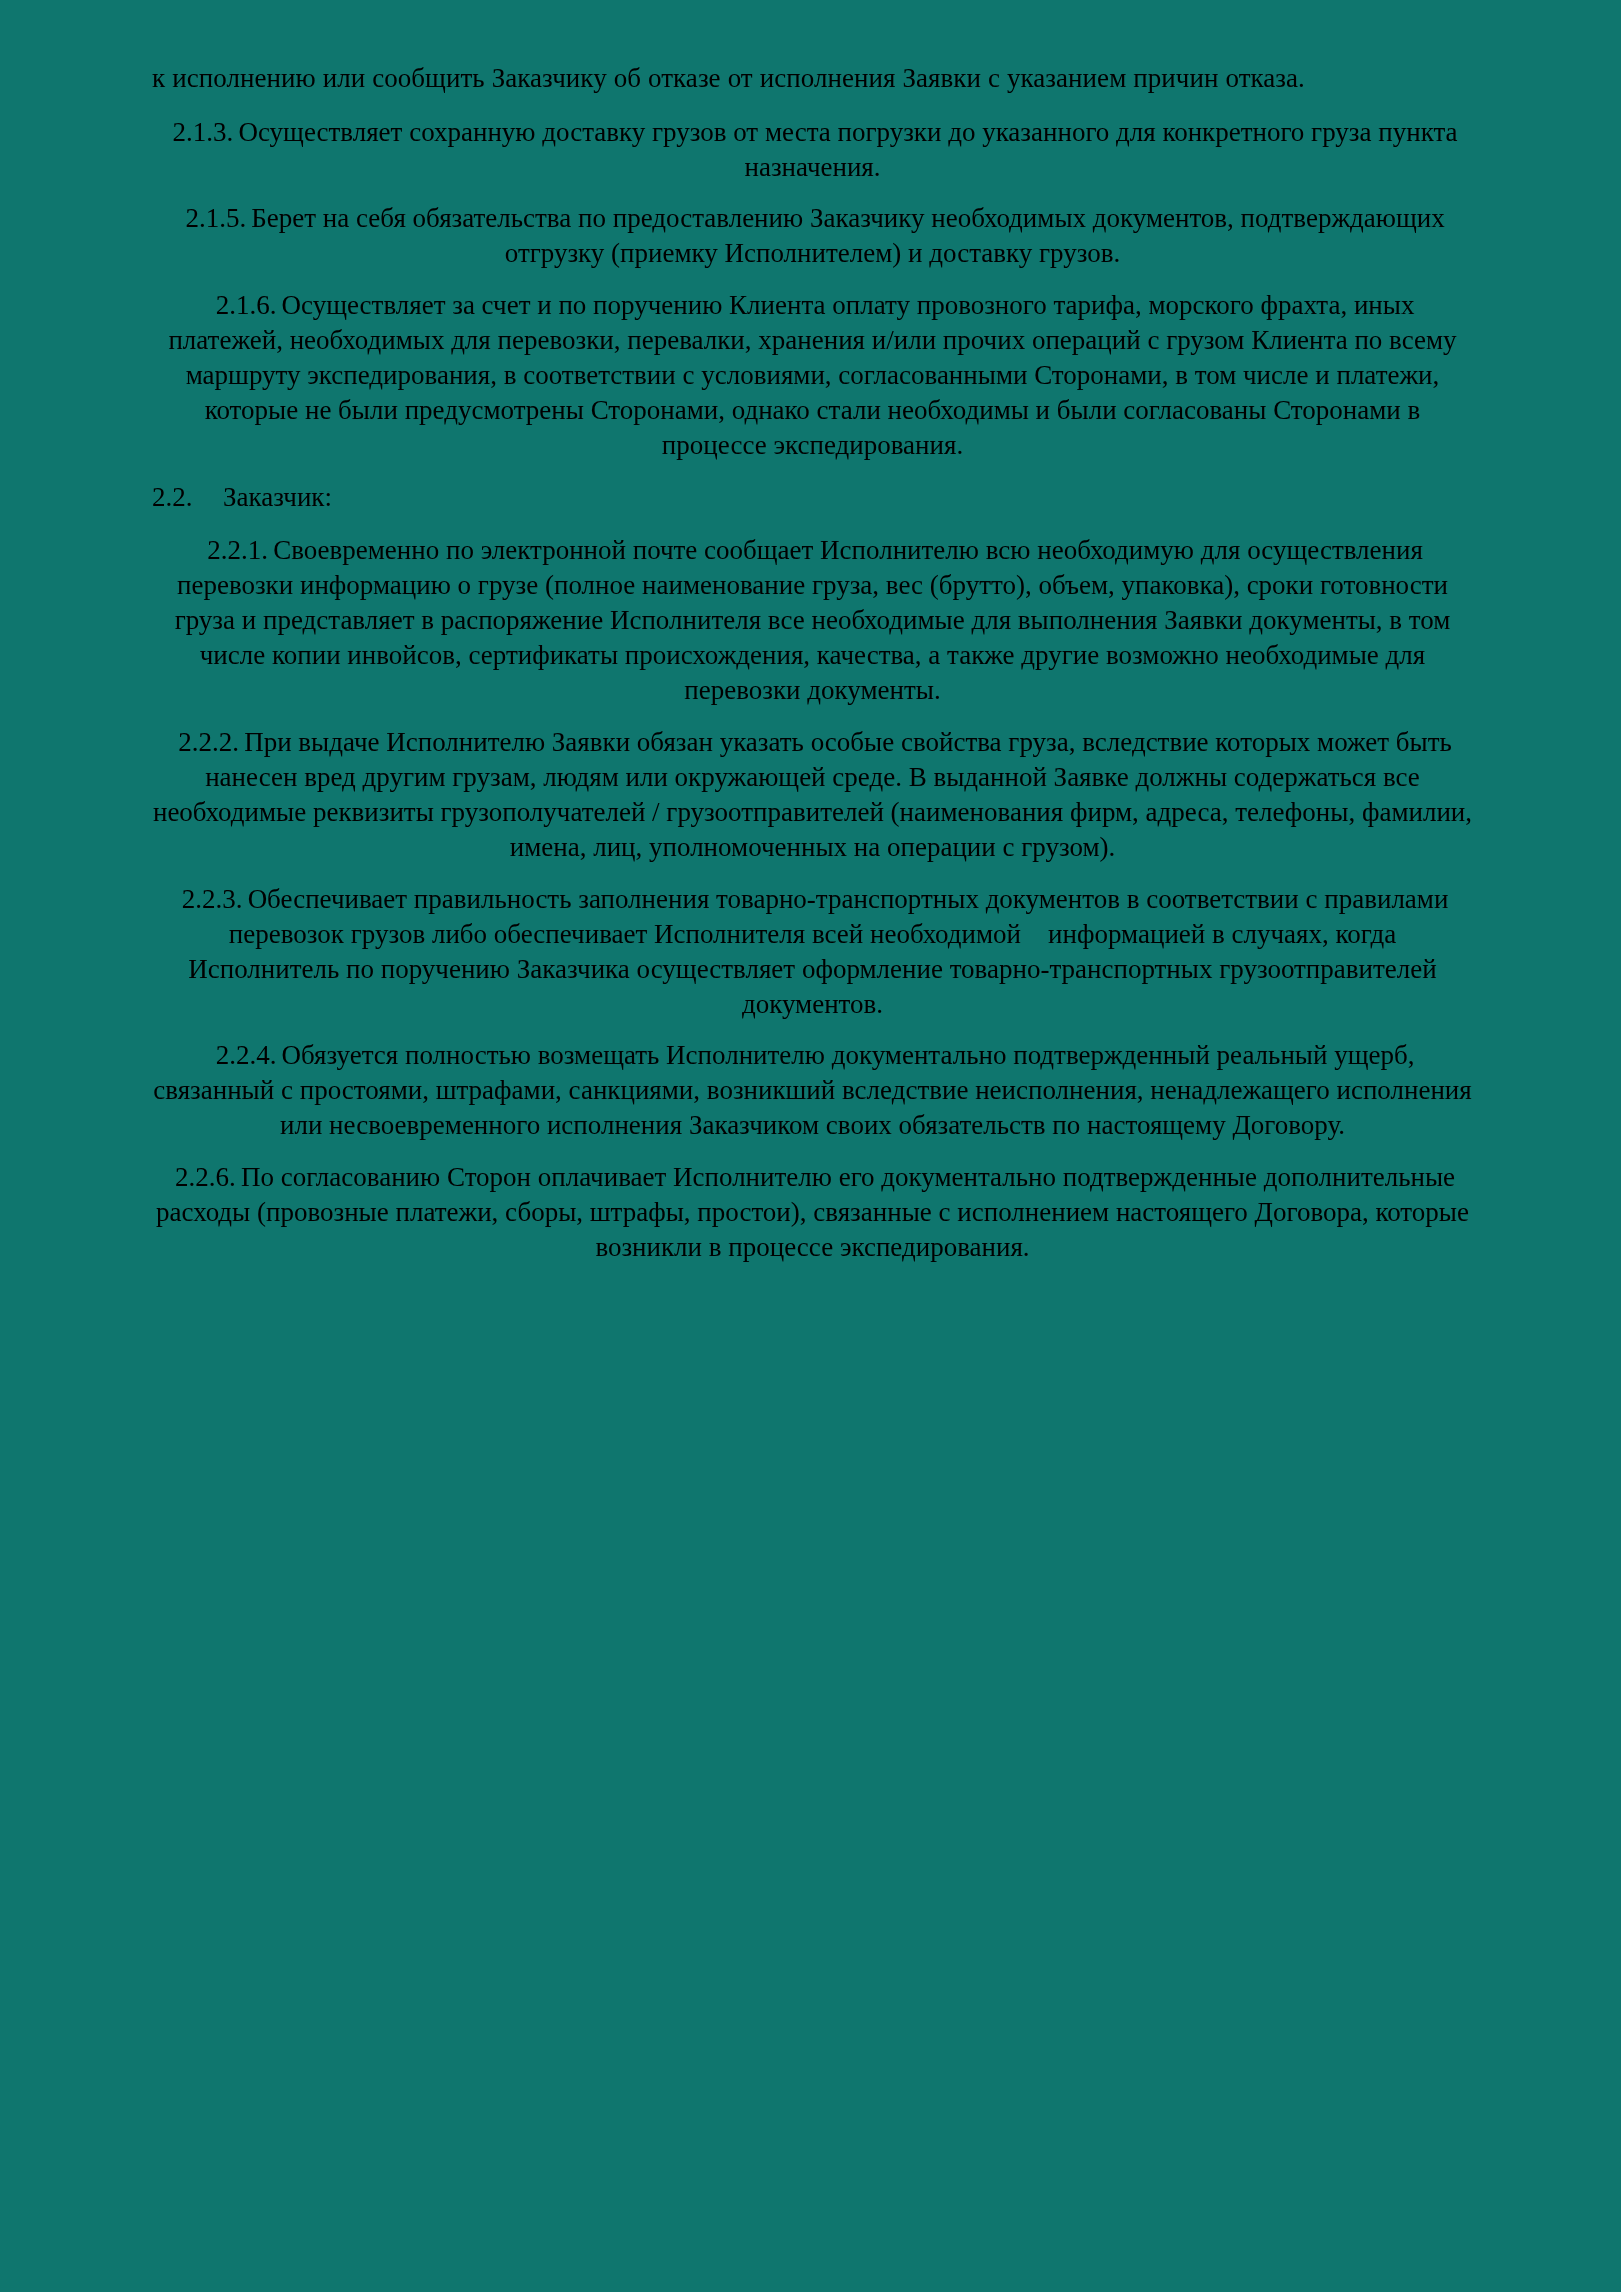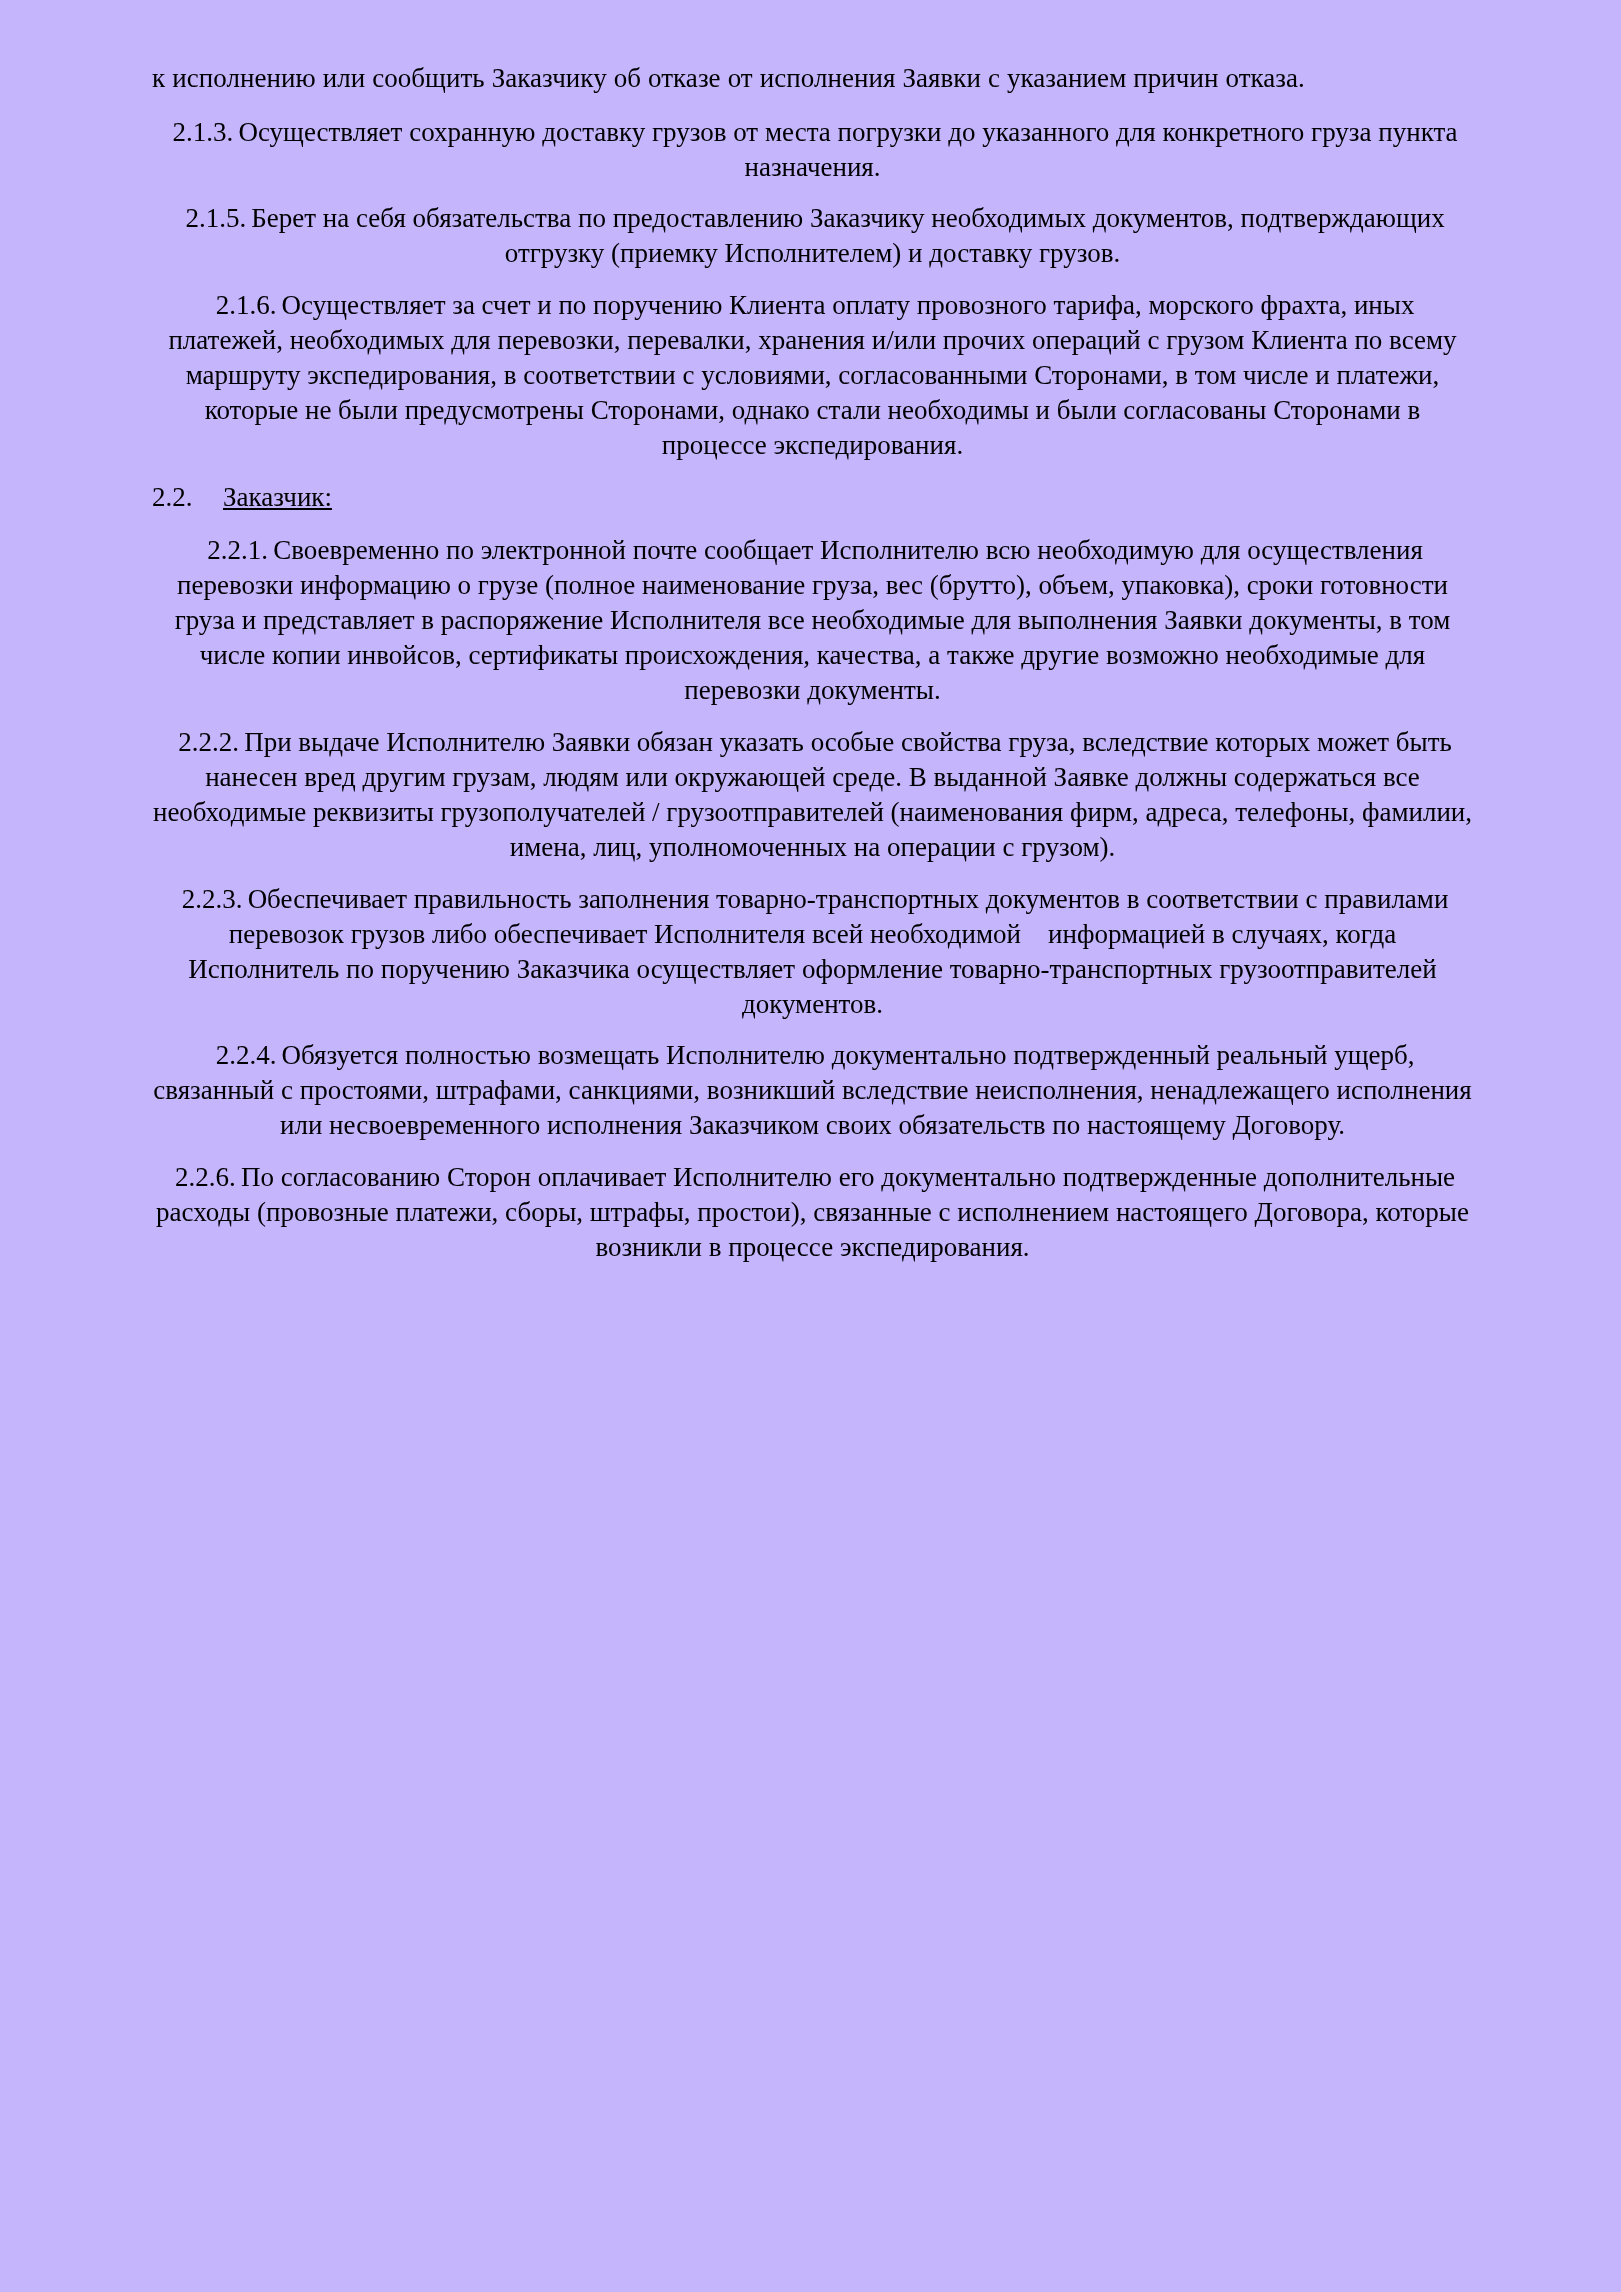--- a/index.html
+++ b/index.html
@@ -10,21 +10,21 @@
   }
   body {
     font-family: "Liberation Serif", "DejaVu Serif", serif;
     color: #000000;
     -webkit-font-smoothing: antialiased;
   }
   .page {
     position: relative;
     width: 1621px;
     height: 2293px;
-    background: #c4b5fd;
+    background: #0f766e;
     overflow: hidden;
     box-sizing: border-box;
   }
   .page-body {
     position: absolute;
     left: 152px;
     top: 61px;
     width: 1321px;
   }
   .para {
@@ -51,21 +51,20 @@
   }
   .clause .num {
     display: inline-block;
     min-width: 71px;
   }
   .clause .body {
     display: inline;
   }
   .gap-before-section {
     margin-top: 61px;
-    text-decoration: underline;
   }
   .section-head {
     font-size: 27px;
     line-height: 35px;
     margin: 0 0 18.6px 0;
   }
   .section-head .num {
     display: inline-block;
     min-width: 71px;
   }

